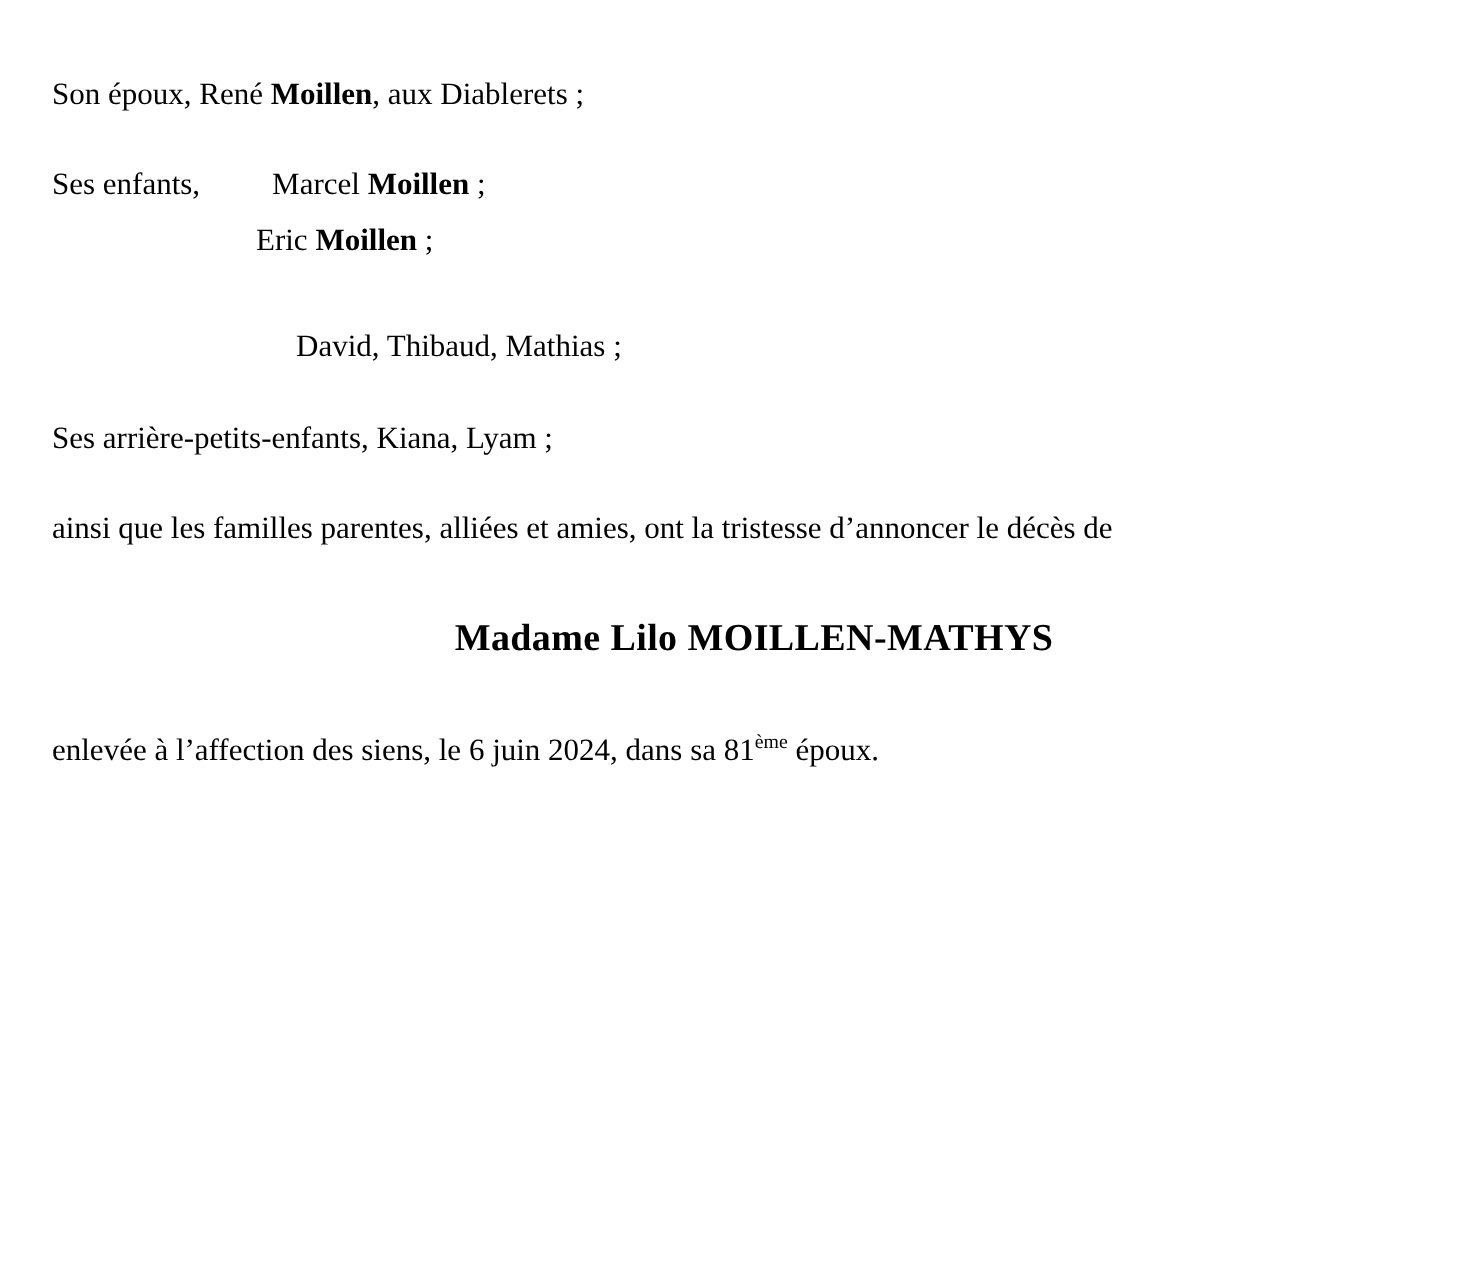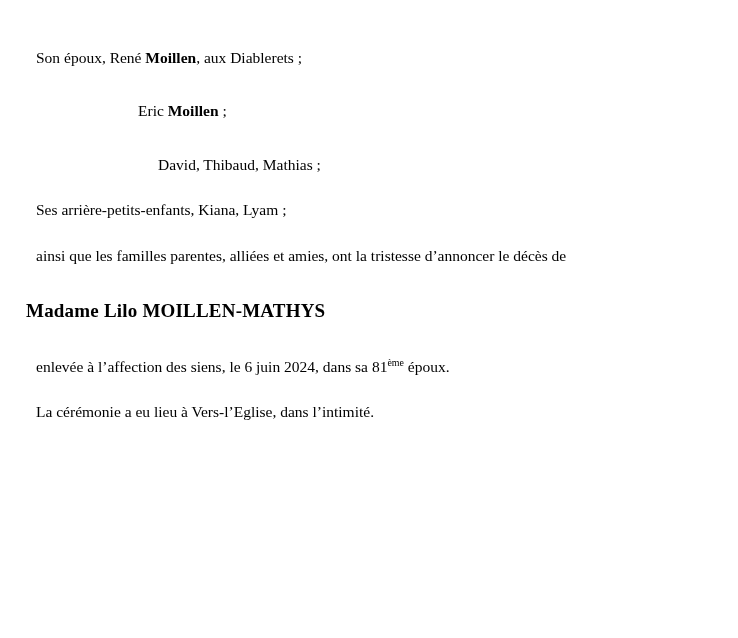--- a/index.html
+++ b/index.html
@@ -11,40 +11,40 @@
     height: 638px;
     background: #ffffff;
     font-family: "Liberation Serif", serif;
     color: #000000;
     overflow: hidden;
   }
   .page {
     position: relative;
     width: 738px;
     height: 471px;
-    padding: 10px;
+    padding: 0;
     box-sizing: border-box;
   }
   .line {
     font-size: 15.5px;
     line-height: 1.25;
     margin: 0;
     padding: 0 0 0 26px;
   }
   .gap-lg { height: 26px; }
   .gap-md { height: 18px; }
   .gap-sm { height: 8px; }
   .gap-xl { height: 34px; }
   .indent-1 { padding-left: 128px; }
   .indent-3 { padding-left: 148px; }
   b { font-weight: bold; }
   .title {
     font-size: 19px;
     font-weight: bold;
-    text-align: left;
+    text-align: center;
     letter-spacing: 0.2px;
     padding-left: 16px;
   }
   sup {
     font-size: 0.64em;
     vertical-align: super;
     line-height: 0;
   }
   .first-block { padding-top: 20px; }
 </style>
@@ -52,20 +52,21 @@
 <body>
 
 <div class="page">
 
   <div class="gap-md first-block"></div>
 
   <p class="line"><span>Son époux, René </span><b>Moillen</b><span>, aux Diablerets ;</span></p>
 
   <div class="gap-lg"></div>
 
+  <p class="line"><span>Ses enfants,</span><span style="display:inline-block;width:36px"></span><span>Marcel </span><b>Moillen</b><span> ;</span></p>
 
   <div class="gap-sm"></div>
 
   <p class="line indent-1"><span>Eric </span><b>Moillen</b><span> ;</span></p>
 
   <div class="gap-lg"></div>
 
 
   <div class="gap-sm"></div>
 
@@ -82,18 +83,17 @@
   <div class="gap-xl"></div>
 
   <p class="line title">Madame Lilo MOILLEN-MATHYS</p>
 
   <div class="gap-xl"></div>
 
   <p class="line"><span>enlevée à l’affection des siens, le 6 juin 2024, dans sa 81</span><sup>ème</sup><span> époux.</span></p>
 
   <div class="gap-lg"></div>
 
-  <p class="line">La cérémonie a eu lieu à Vers-l’Eglise, dans l’intimité.</p>
 
   <div class="gap-lg"></div>
 
 
 </div>
 
 </body></html>

